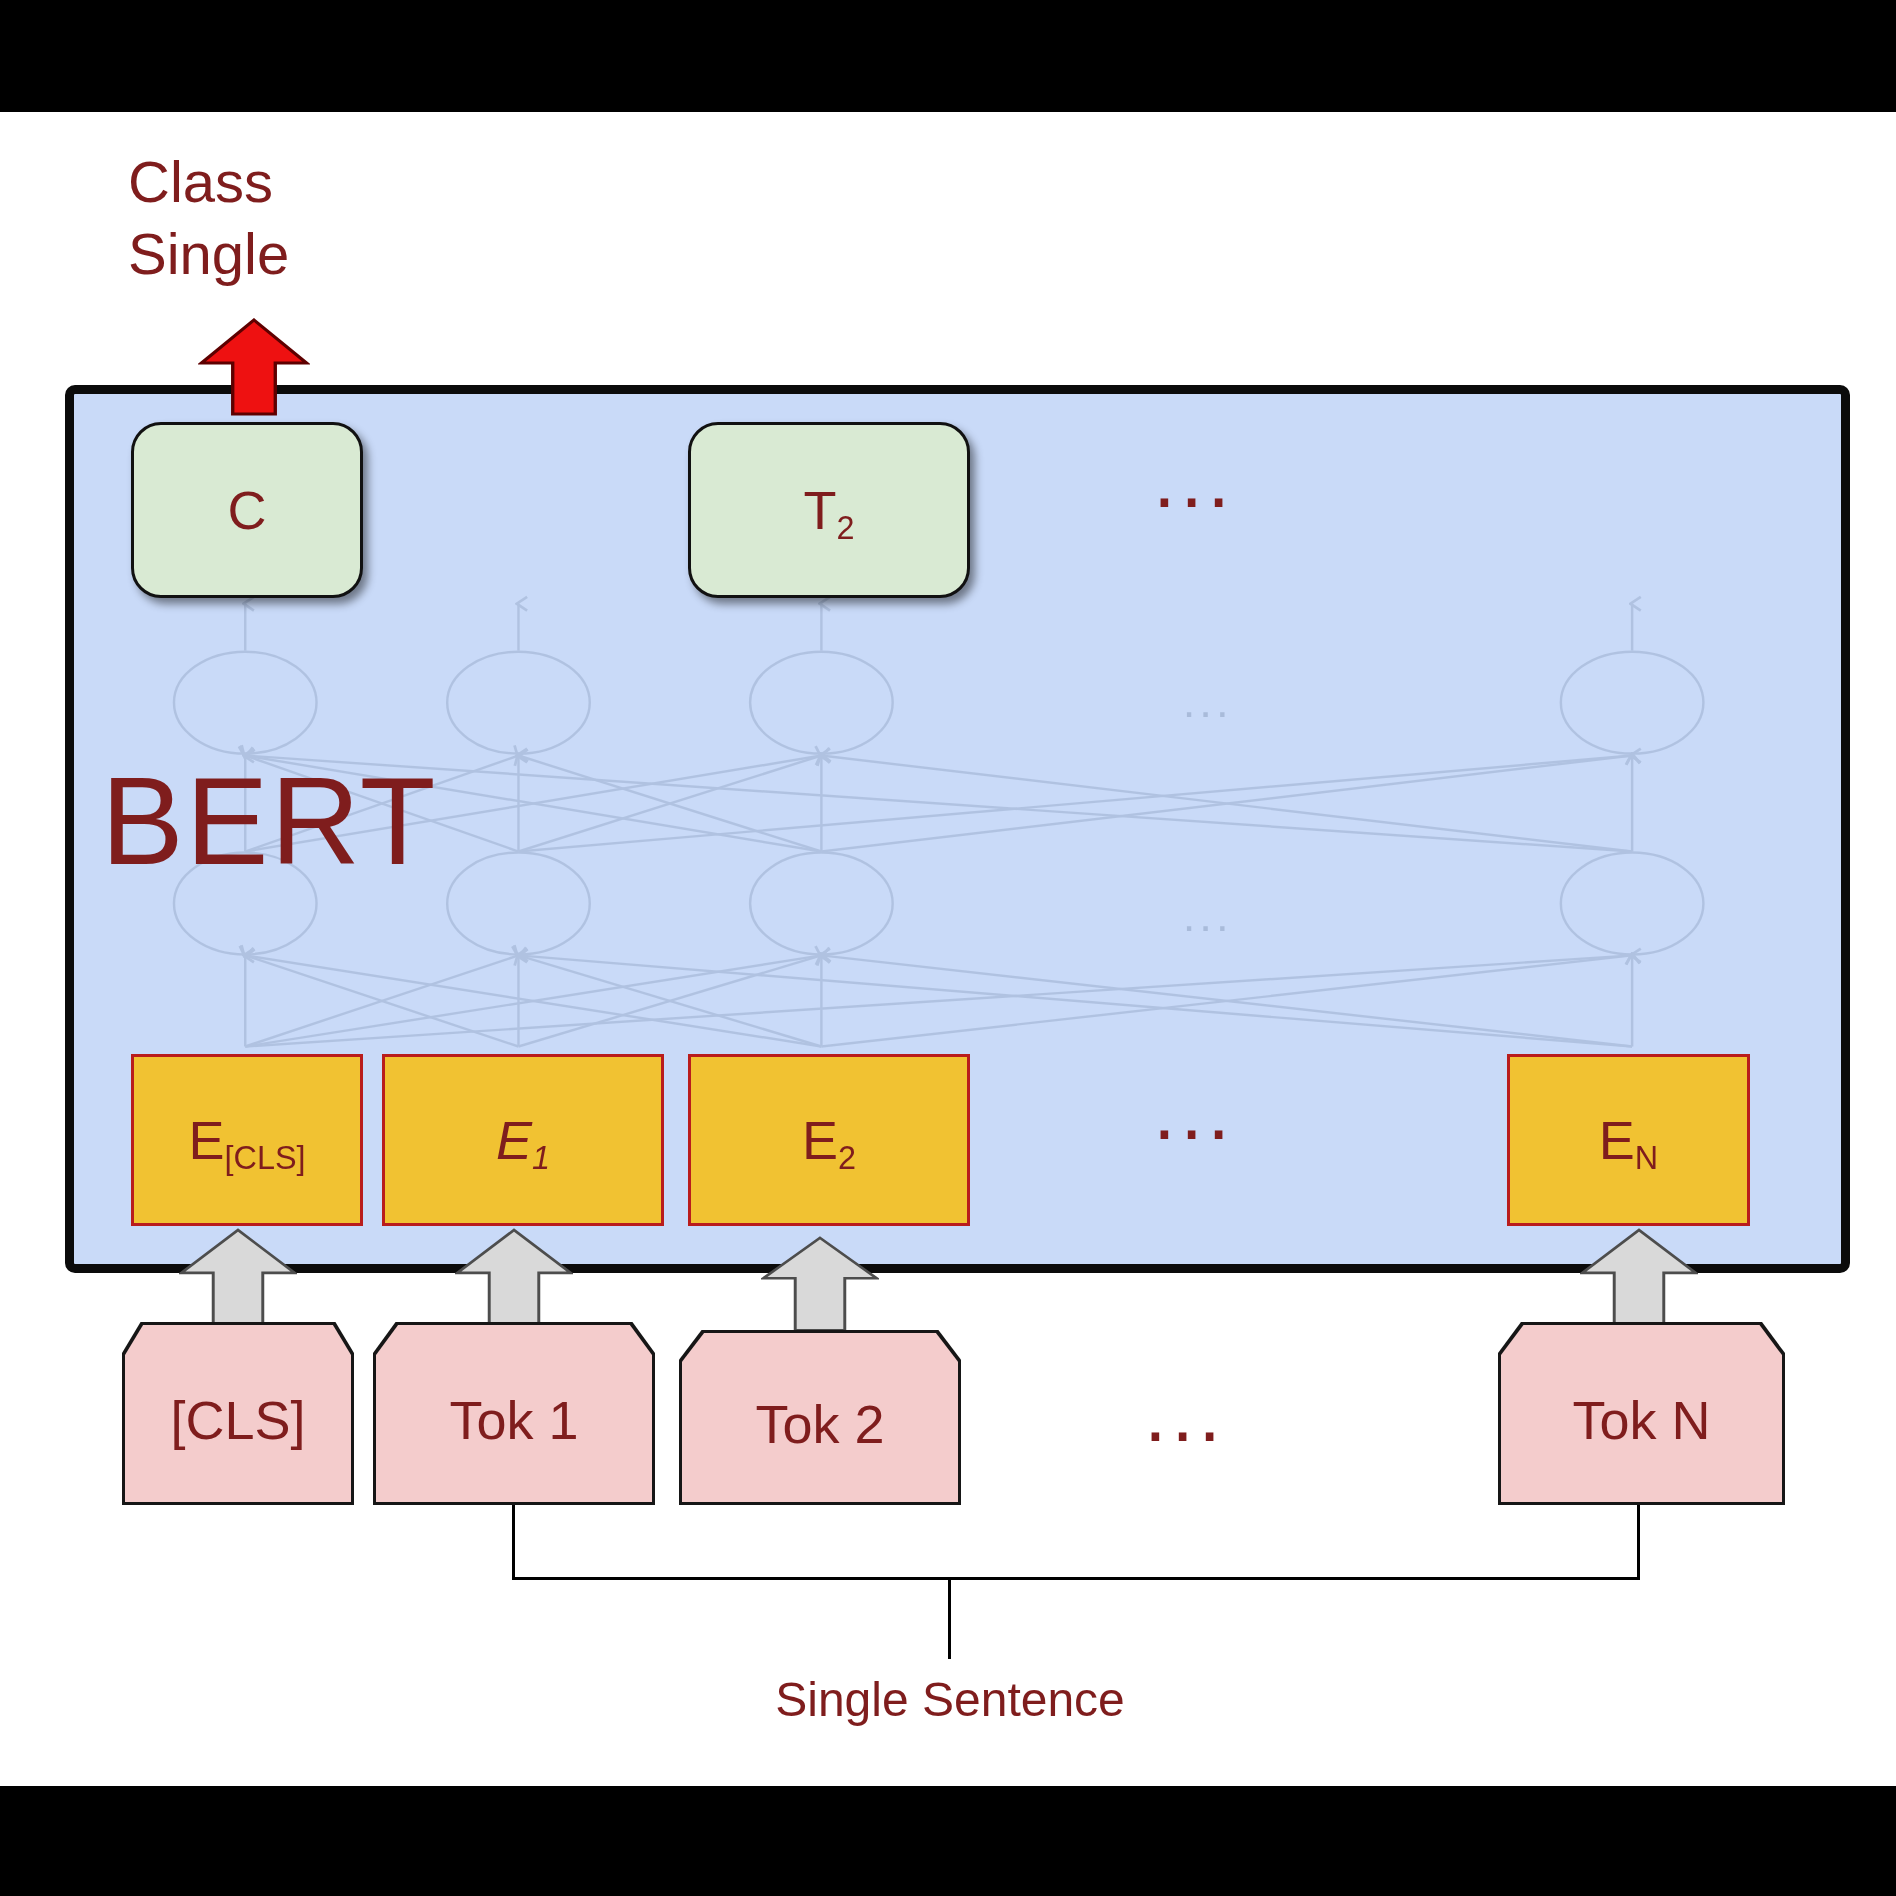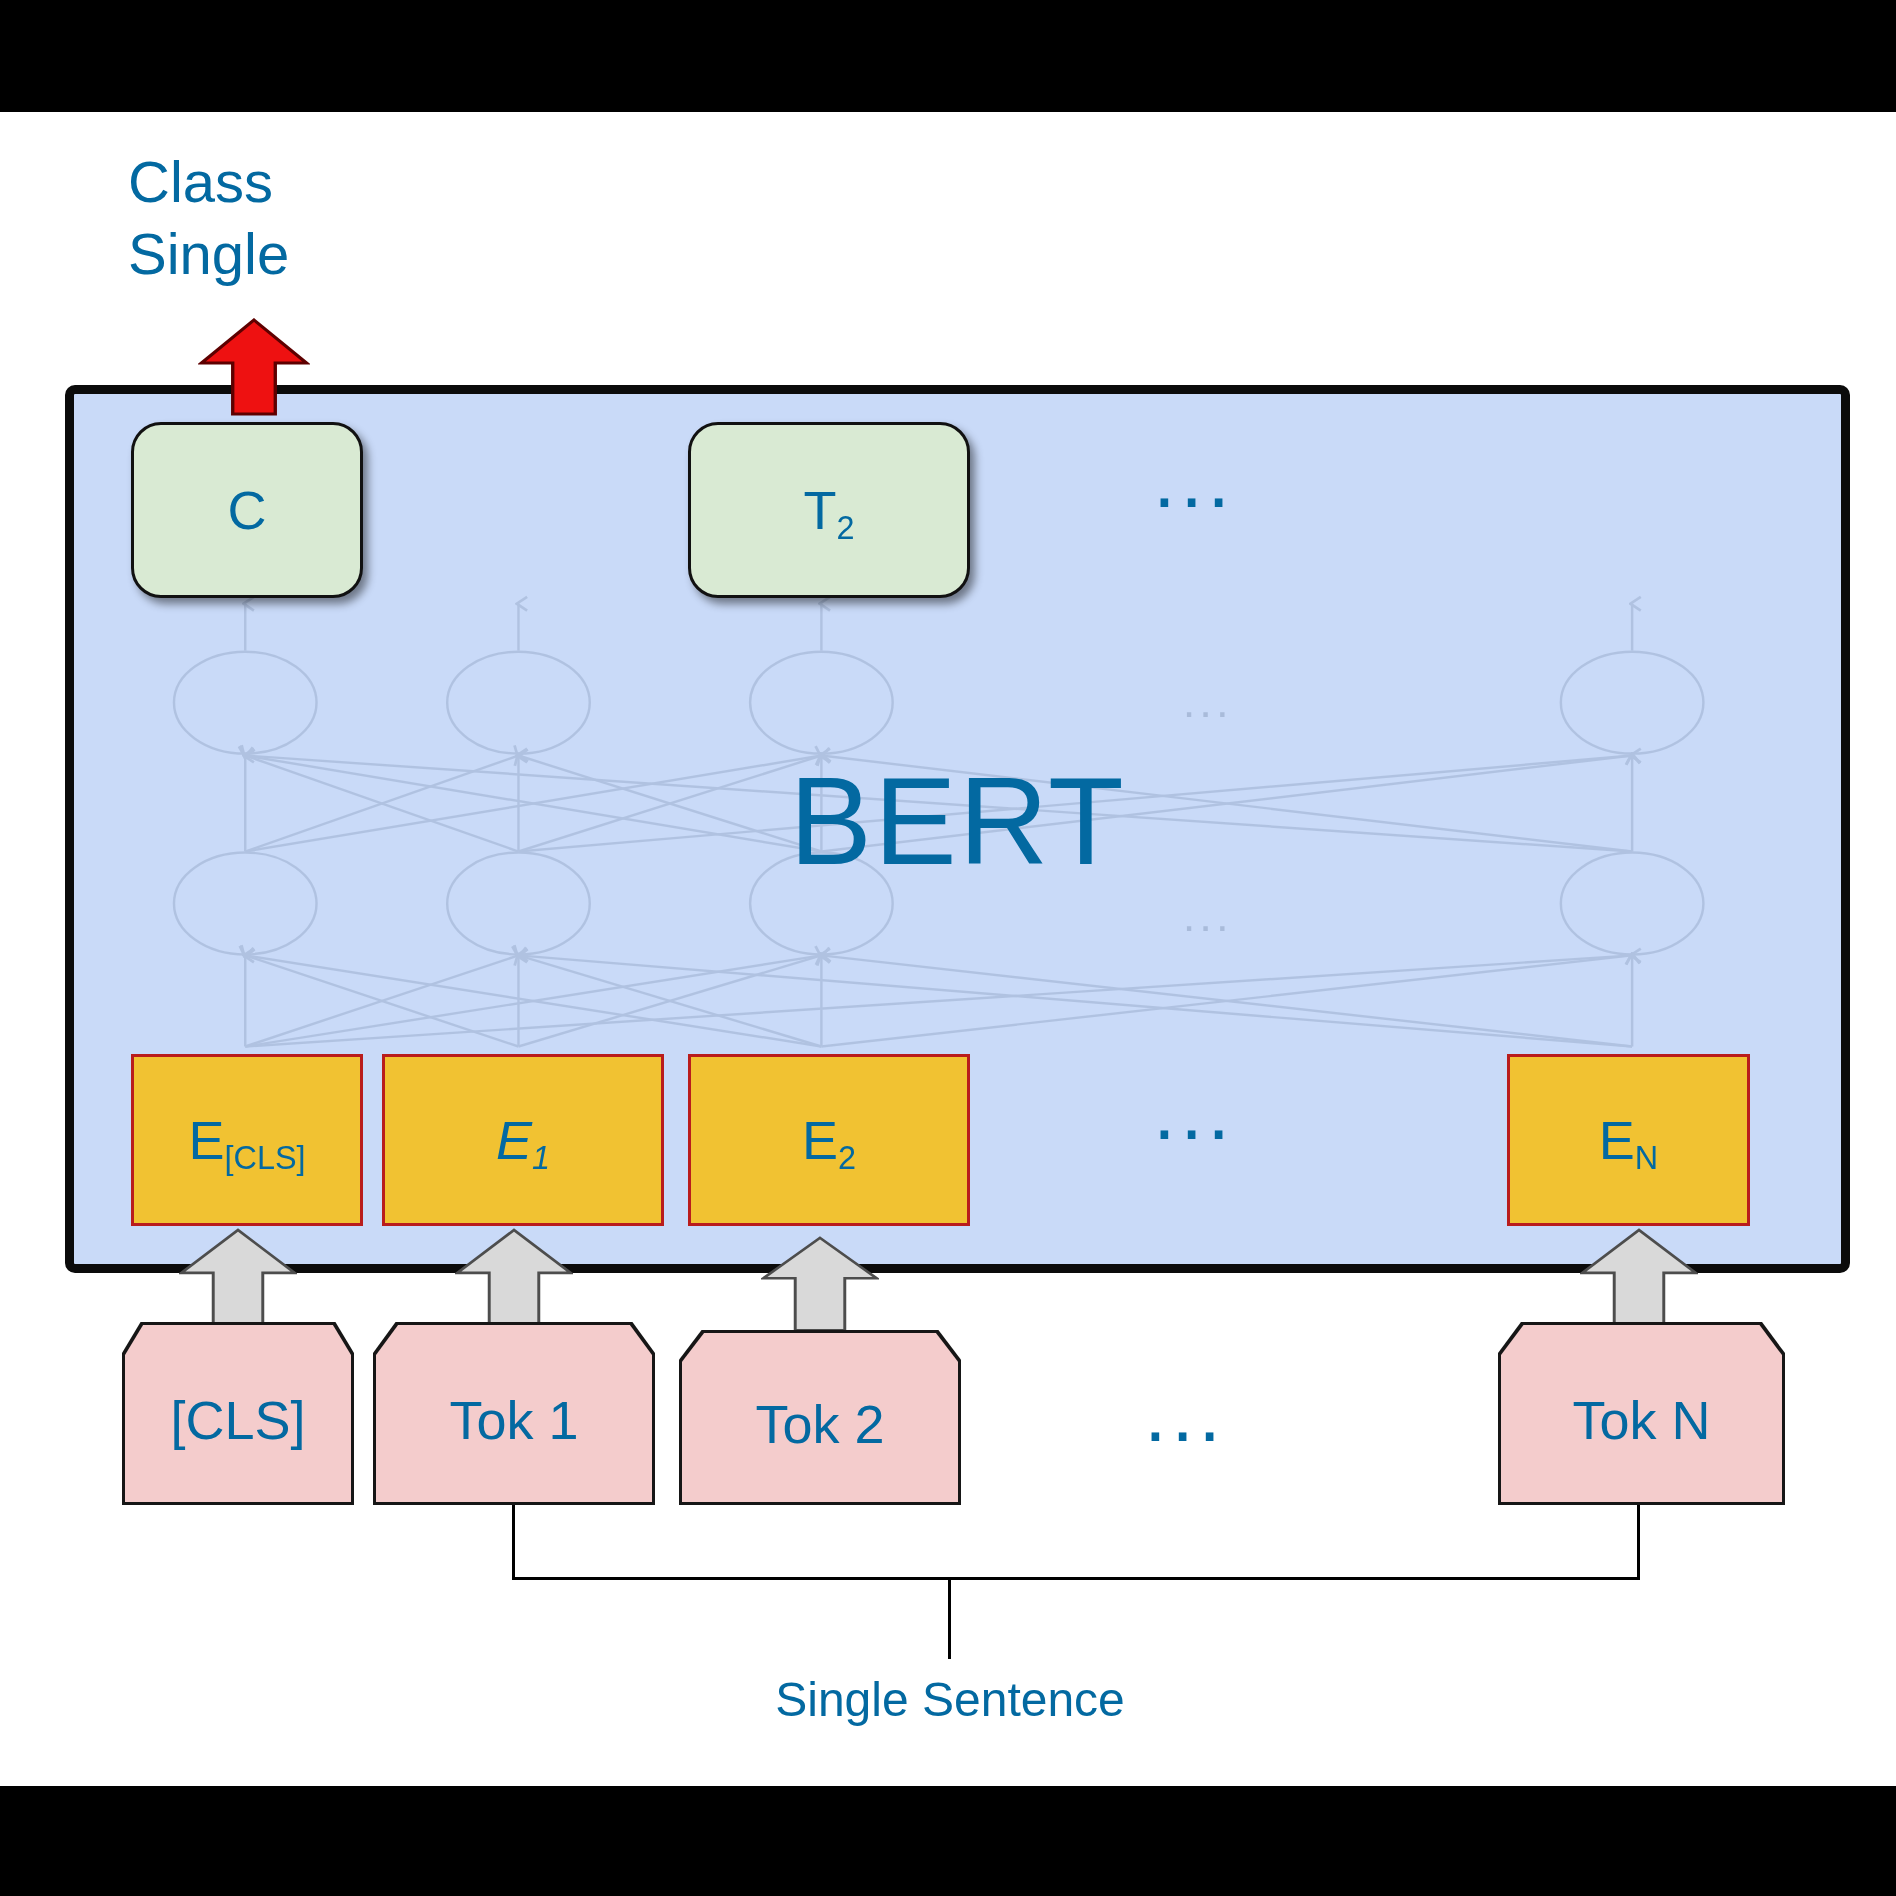--- a/index.html
+++ b/index.html
@@ -1,37 +1,37 @@
 <!DOCTYPE html>
 <html style="--bert_fill: #c9daf8; --output_fill: #d9ead3; --embedding_fill: #f1c232; --token_fill: #f4cccc; --red_arrow_fill: #ee1111; --gray_arrow_fill: #d9d9d9; --net_stroke: #94a7c7;"><head>
 <meta charset="utf-8">
 <style>
   * { margin:0; padding:0; box-sizing:border-box; }
   html, body { background:#000; }
   #stage {
     position:relative; width:1896px; height:1896px; background:#fff;
-    font-family:"Liberation Sans","DejaVu Sans",sans-serif; color:#0369a1; overflow:hidden;
+    font-family:"Liberation Sans","DejaVu Sans",sans-serif; color:#7f1d1d; overflow:hidden;
   }
   .bar { position:absolute; left:0; width:1896px; background:#000; z-index:10; }
   #bar-top { top:0; height:112px; }
   #bar-bottom { top:1786px; height:110px; }
 
   #class-label { position:absolute; left:128px; top:146px; font-size:58px; line-height:1.24; z-index:3; }
 
   .block-arrow { position:absolute; z-index:4; }
   .block-arrow svg { display:block; width:100%; height:100%; }
   #red-arrow { left:198px; top:318px; width:112px; height:98px; z-index:6; }
 
   #bert-box {
     position:absolute; left:65px; top:385px; width:1785px; height:888px;
     background:var(--bert_fill,#c9daf8); border:9px solid #0b0b0b; border-radius:10px; z-index:1;
   }
   #bert-net { position:absolute; left:0; top:0; width:100%; height:100%; z-index:0; }
-  #bert-title { position:absolute; left:0; top:356px; width:100%; text-align:center;
-    font-size:124px; letter-spacing:2px; z-index:2; }
+  #bert-title { position:absolute; left:0; top:356px; width:100%; text-align:left;
+    font-size:124px; letter-spacing:2px; z-index:2;padding-left:27px; }
 
   .obox {
     position:absolute; top:28px; height:176px; background:var(--output_fill,#d9ead3);
     border:3px solid #111; border-radius:30px; box-shadow:5px 6px 8px rgba(0,0,0,.45);
     display:flex; align-items:center; justify-content:center; font-size:54px; z-index:3;
   }
   .ebox {
     position:absolute; top:660px; height:172px; background:var(--embedding_fill,#f1c232);
     border:3px solid #b91c1c; display:flex; align-items:center; justify-content:center;
     font-size:54px; z-index:3;

